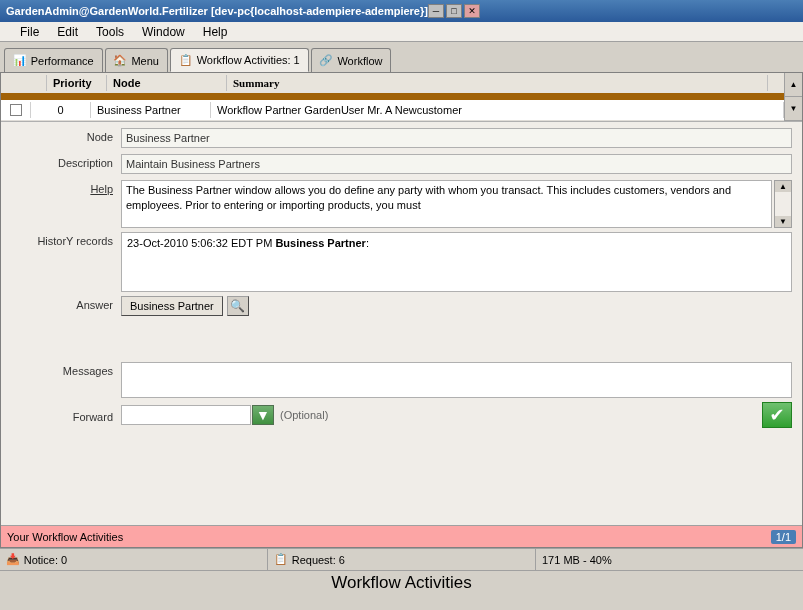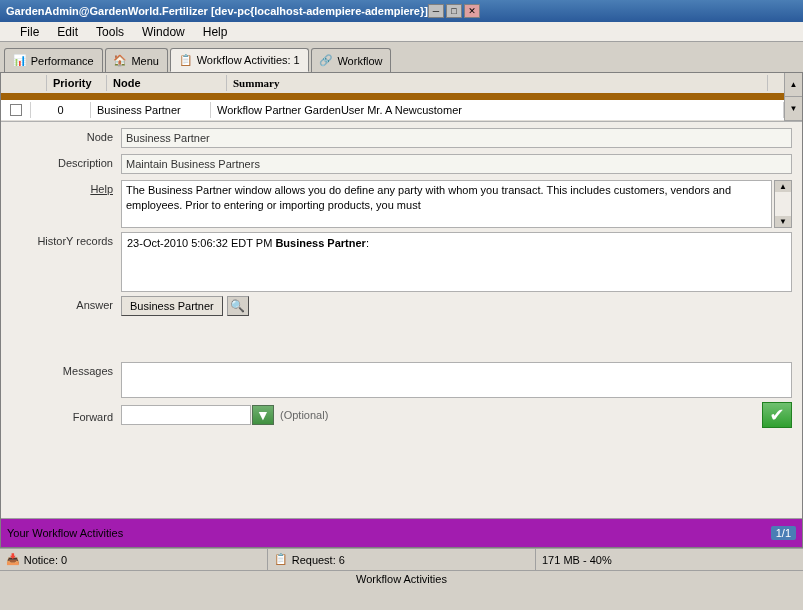--- a/index.html
+++ b/index.html
@@ -255,27 +255,27 @@
       border: 1px solid #208020;
       cursor: pointer;
       display: flex; align-items: center; justify-content: center;
       margin-left: auto;
       font-size: 18px;
       color: white;
     }
 
     
     .workflow-status-bar {
-      background: #a21caf;
+      background: #fca5a5;
       border-top: 1px solid #a0a0a0;
       padding: 2px 6px;
       display: flex;
       align-items: center;
       justify-content: space-between;
-      height: 29px;
+      height: 22px;
     }
     .workflow-status-text { font-size: 11px; }
     .page-indicator {
       background: #4a7eb5;
       color: white;
       padding: 1px 5px;
       font-size: 11px;
       border-radius: 2px;
     }
 
@@ -293,21 +293,21 @@
       padding: 0 6px; gap: 4px;
       font-size: 11px;
     }
     .status-section:last-child { border-right: none; }
 
     
     .bottom-label {
       background: #d4d0c8;
       text-align: center;
       padding: 2px;
-      font-size: 11px;
+      font-size: 17px;
       border-top: 1px solid #a0a0a0;
       height: 20px;
     }
 
     .content-wrapper {
       display: flex;
       flex-direction: column;
       height: calc(610px - 22px - 20px);
     }
 

